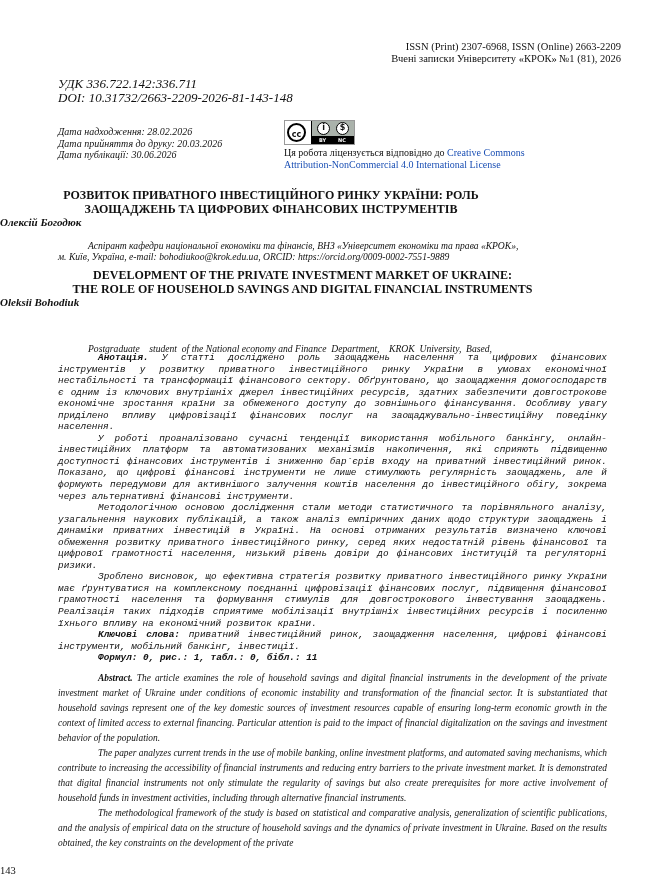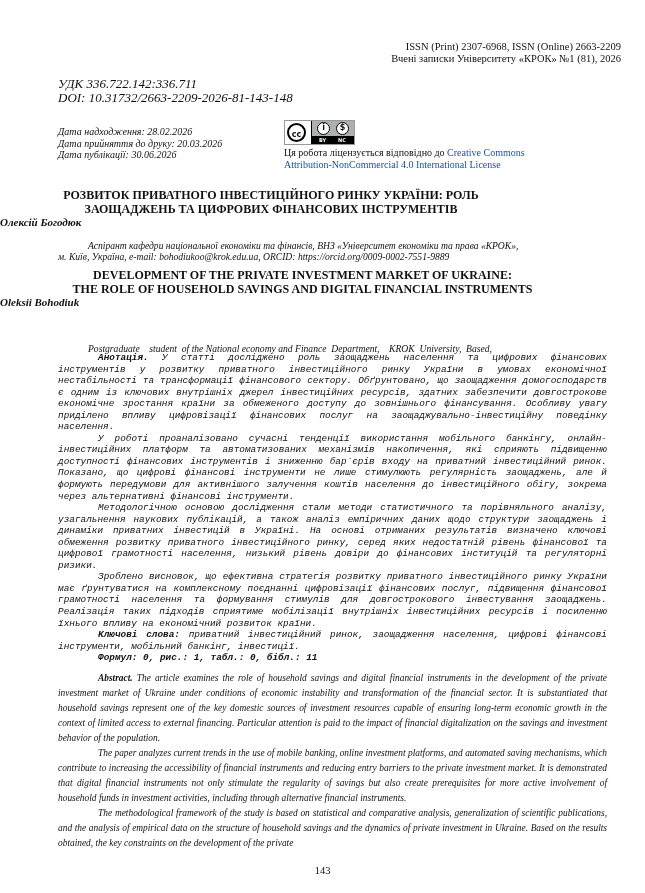--- a/index.html
+++ b/index.html
@@ -29,21 +29,21 @@
     .title-ua { position: absolute; left: 0; width: 542px; top: 188px; text-align: center; font-weight: bold; font-size: 12px; line-height: 14px; }
     .author { text-align: left; font-weight: bold; font-style: italic; font-size: 11px; line-height: 13px; }
     .affil { position: absolute; left: 58px; width: 549px; font-style: italic; font-size: 9.6px; line-height: 11.3px; text-align: justify; }
     .affil .ind { padding-left: 30px; margin-top: 8px; }
     .title-en { position: absolute; left: 0; width: 605px; top: 268px; text-align: center; font-weight: bold; font-size: 12px; line-height: 14px; }
     .body-text { position: absolute; left: 58px; width: 549px; font-style: italic; font-size: 9.4px; line-height: 11.55px; text-align: justify; font-family: Liberation Mono, monospace; }
     .body-text p { margin: 0; text-indent: 40px; }
     .body-text b { font-weight: bold; }
     .abstract-en { position: absolute; left: 58px; width: 549px; font-style: italic; font-size: 9.4px; line-height: 15px; text-align: justify; }
     .abstract-en p { margin: 0; text-indent: 40px; }
-    .page-num { position: absolute; left: 0; width: 645px; top: 865px; text-align: center; font-size: 10.5px; }
+    .page-num { position: absolute; left: 0; width: 645px; top: 865px; text-align: left; font-size: 10.5px; }
   </style>
 </head>
 <body>
 
 <div class="page">
 
   <div class="header">
     <div>ISSN (Print) 2307-6968, ISSN (Online) 2663-2209</div>
     <div>Вчені записки Університету «КРОК» №1 (81), 2026</div>
   </div>

